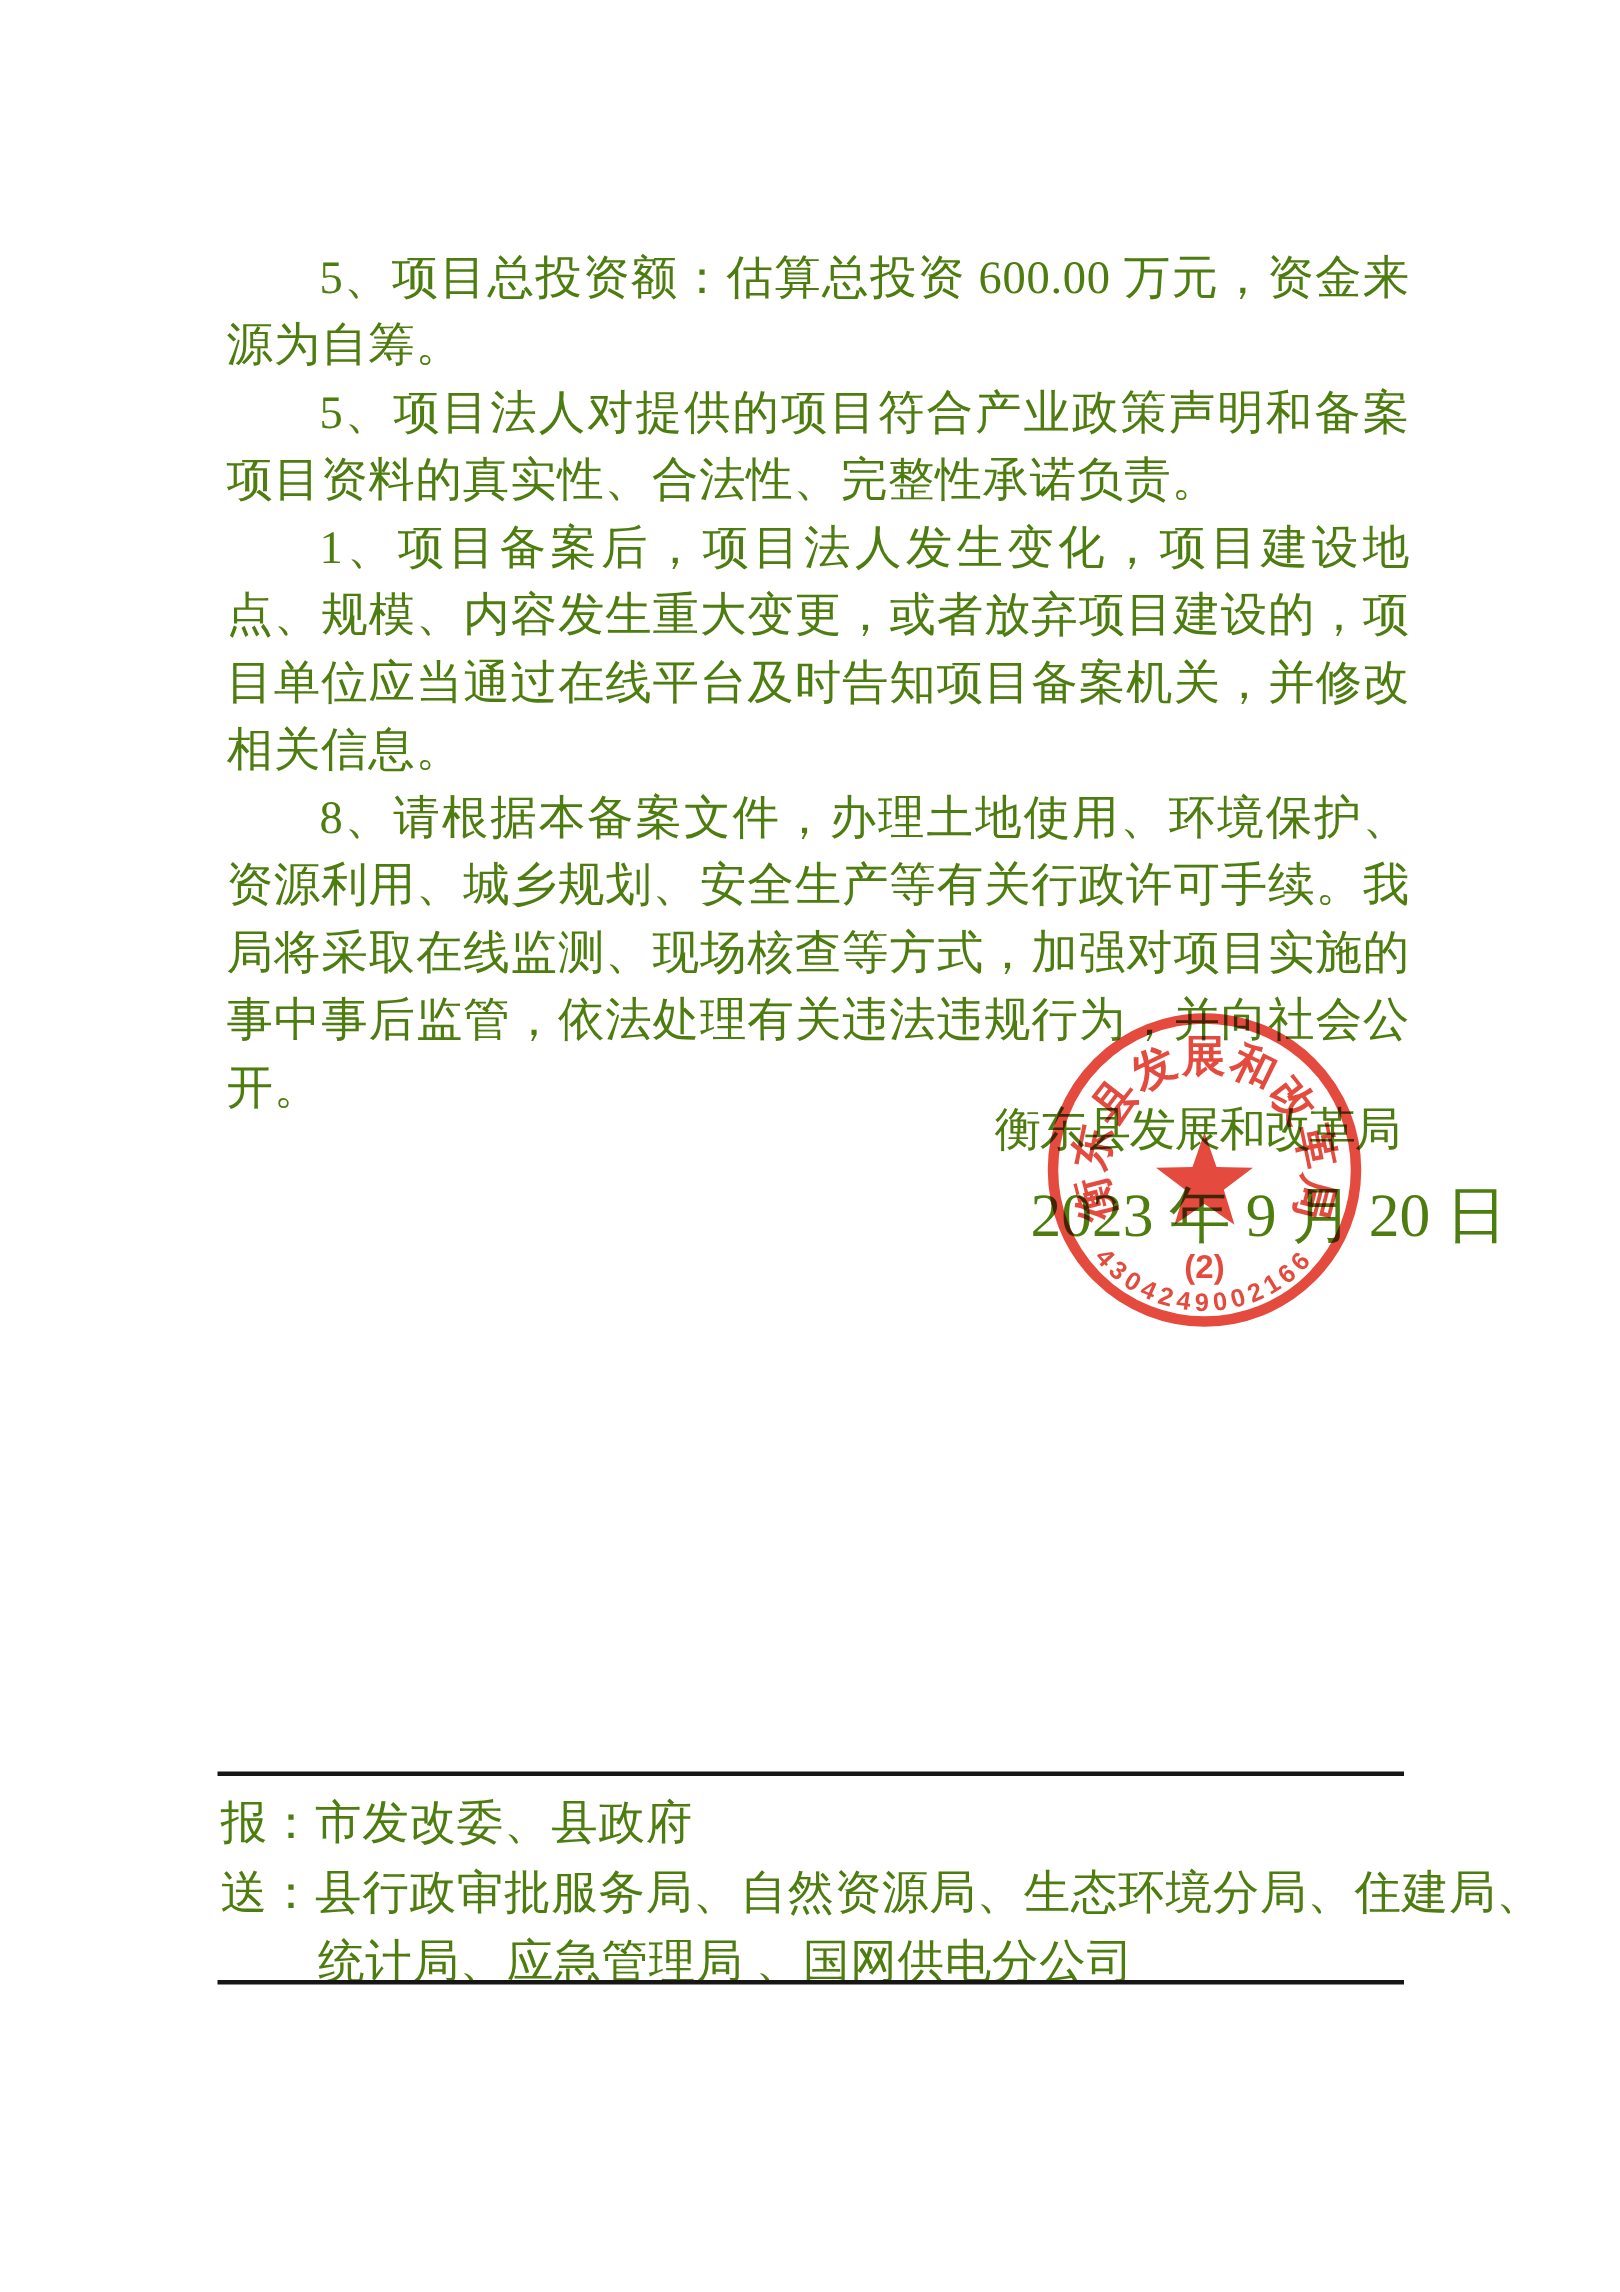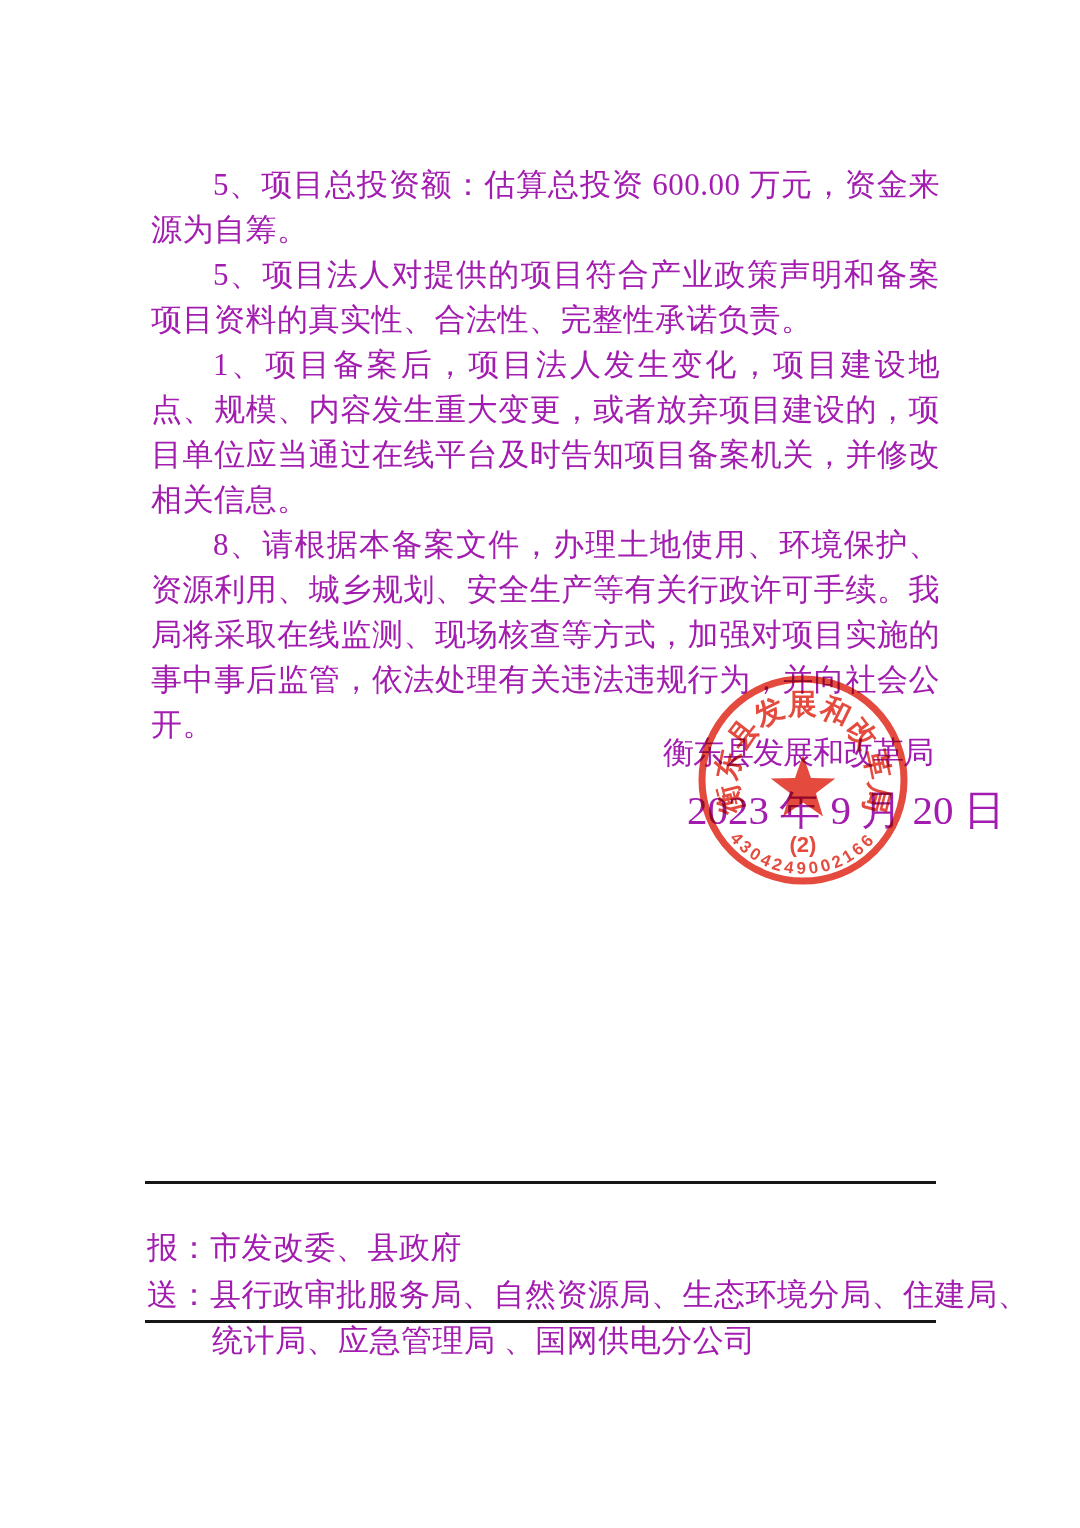--- a/index.html
+++ b/index.html
@@ -4,21 +4,21 @@
 <style>
   * { margin: 0; padding: 0; box-sizing: border-box; }
   html, body { background: #ffffff; }
   .page {
     position: relative;
     width: 1080px;
     height: 1528px;
     margin: 0 auto;
     background: #ffffff;
     font-family: "Liberation Serif", "DejaVu Serif", serif;
-    color: #a21caf;
+    color: #4d7c0f;
     overflow: hidden;
   }
   
   .content {
     position: absolute;
     left: 151px;
     top: 162px;
     width: 789px;
     font-size: 31px;
     line-height: 45px;
@@ -68,21 +68,20 @@
     height: 3px;
     background: #161616;
   }
   .rule-top { top: 1181px; }
   .rule-bottom { top: 1320px; }
   .footer-line {
     position: absolute;
     font-size: 31px;
     letter-spacing: 0.5px;
     white-space: nowrap;
-    margin-top: 33px;
   }
   .footer-line-1 { left: 147px; top: 1194px; }
   .footer-line-2 { left: 147px; top: 1241px; }
   .footer-line-3 { left: 212px; top: 1287px; }
 </style>
 </head>
 <body>
 
 <div class="page">
 

